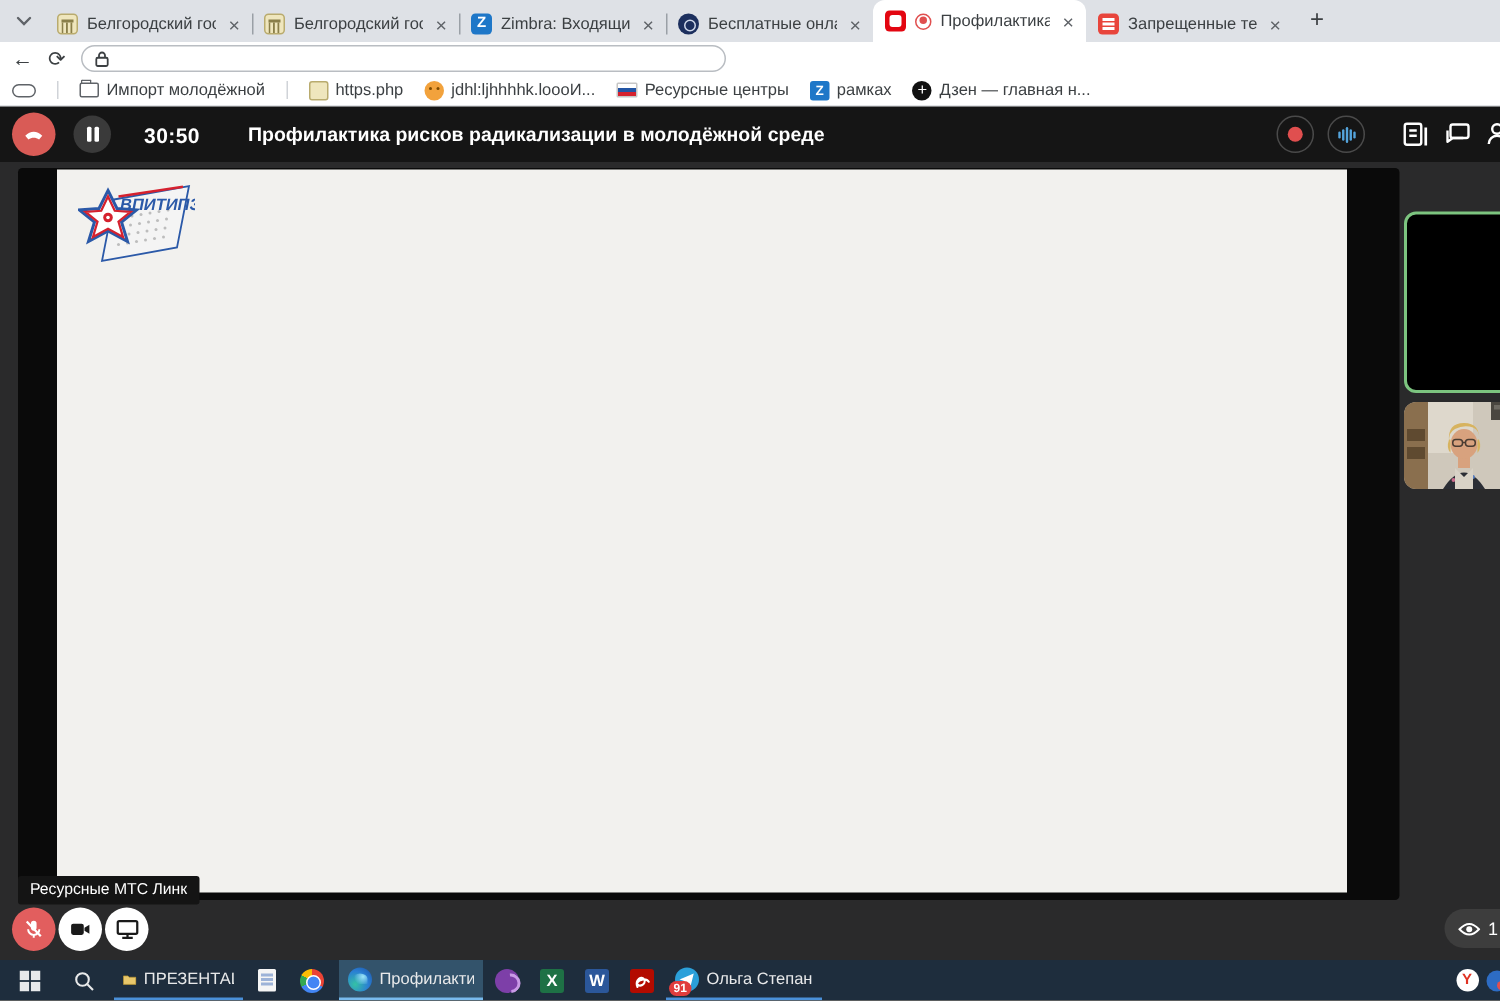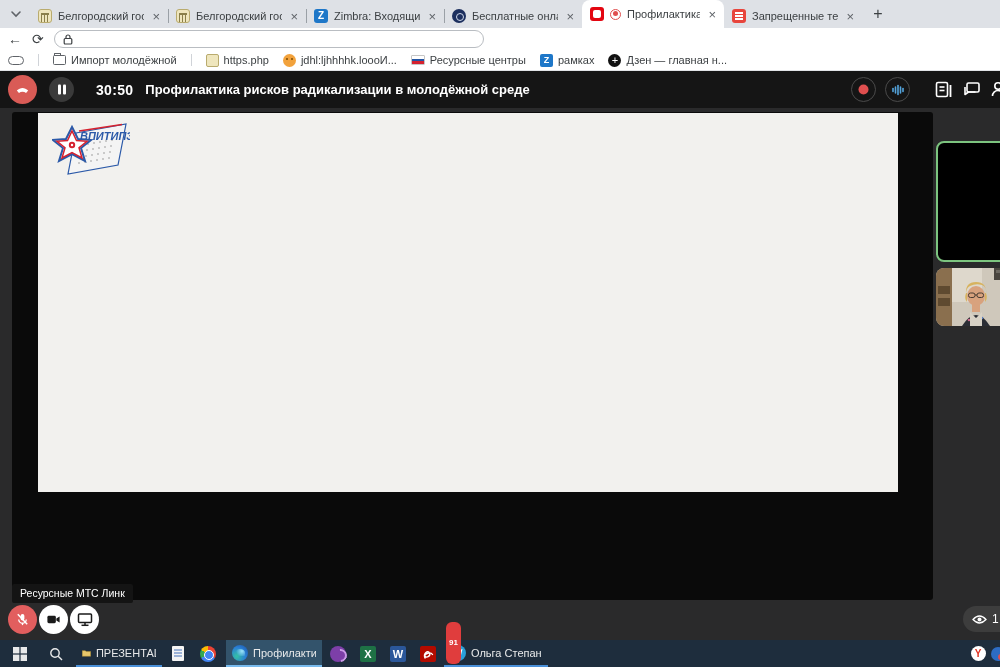--- a/index.html
+++ b/index.html
@@ -52,28 +52,28 @@
   .bi-flag { overflow:hidden; border:1px solid #c6c6c6; background:linear-gradient(#fff 33%, #2355a4 33%, #2355a4 66%, #d5212e 66%); border-radius:1px; width:14px; height:10px; }
   .bi-zimbra { background:#1e77c8; color:#fff; font-size:9px; font-weight:bold; text-align:center; line-height:13px; }
   .bi-dzen { background:#111; border-radius:50%; color:#fff; font-size:11px; line-height:12px; text-align:center; }
 
   
   .confheader { position:absolute; top:71px; left:0; width:1000px; height:37px; background:#151515; display:flex; align-items:center; }
   .circlebtn { border-radius:50%; display:flex; align-items:center; justify-content:center; flex:none; }
   .endcall { width:29px; height:29px; background:#d95b56; margin-left:8px; }
   .pausebtn { width:25px; height:25px; background:#3a3a3a; margin-left:12px; }
   .timer { color:#fff; font-size:14px; font-weight:bold; margin-left:22px; letter-spacing:.3px; }
-  .conftitle { color:#fff; font-size:13px; font-weight:bold; margin-left:12px; flex:1; white-space:nowrap; overflow:hidden; }
+  .conftitle { color:#fff; font-size:13px; font-weight:bold; margin-left:32px; flex:1; white-space:nowrap; overflow:hidden; }
   .ringbtn { width:25px; height:25px; border:1.5px solid #4a4a4a; border-radius:50%; display:flex; align-items:center; justify-content:center; flex:none; }
   .hdr-right { display:flex; align-items:center; gap:9px; margin-right:0; }
 
   
   .confbody { position:absolute; top:108px; left:0; width:1000px; height:532px; background:#2a2a2b; overflow:hidden; }
   .stage { position:absolute; left:12px; top:4px; width:921px; height:488px; background:#0a0a0a; border-radius:3px; }
-  .slide { position:absolute; left:38px; top:5px; width:860px; height:379px; background:#f2f1ee; overflow:hidden; }
+  .slide { position:absolute; left:38px; top:5px; width:860px; height:482px; background:#f2f1ee; overflow:hidden; }
   .slide-title { position:absolute; left:0; right:0; top:197px; text-align:center; font-family:"Liberation Serif", serif; font-size:30px; line-height:38px; color:#3f3e3e; }
   .tile { position:absolute; left:936px; width:80px; border-radius:8px; background:#000; overflow:hidden; }
   .tile1 { top:33px; height:121px; border:2px solid #7cc47f; }
   .tile2 { top:160px; height:58px; }
   .tooltip { position:absolute; left:12px; top:476px; background:#141414; color:#fff; font-size:10.5px; padding:3px 8px 4px; border-radius:2px; white-space:nowrap; z-index:5; }
   .controls { position:absolute; left:8px; top:497px; display:flex; gap:2px; }
   .ctrlbtn { width:29px; height:29px; border-radius:50%; display:flex; align-items:center; justify-content:center; }
   .ctrl-red { background:#e25e5e; }
   .ctrl-white { background:#ffffff; }
   .eyepill { position:absolute; left:963px; top:498px; width:50px; height:26px; background:#3d3d3d; border-radius:13px; display:flex; align-items:center; gap:5px; padding-left:9px; color:#fff; font-size:12px; }
@@ -90,21 +90,21 @@
   .ti-chrome { border-radius:50%; background:conic-gradient(#ea4335 0 120deg, #4285f4 120deg 240deg, #34a853 240deg 300deg, #fbbc05 300deg 360deg); }
   .ti-chrome::after { content:""; position:absolute; left:4px; top:4px; width:8px; height:8px; background:#4285f4; border:1.5px solid #fff; border-radius:50%; }
   .ti-edge { border-radius:50%; background:radial-gradient(circle at 30% 70%, #35c1a5, #2a7fd4 55%, #1b4ea0); }
   .ti-edge::after { content:""; position:absolute; left:3px; top:4px; width:10px; height:7px; border-radius:50% 50% 0 50%; background:radial-gradient(circle at 70% 30%, #9be5f9, transparent 70%); }
   .ti-purple { border-radius:50%; background:#7d3fa8; }
   .ti-purple::after { content:""; position:absolute; left:4px; top:3px; width:9px; height:9px; border-radius:50%; border:2px solid #c99ae6; border-left-color:transparent; border-bottom-color:transparent; transform:rotate(40deg); }
   .ti-excel { background:#1e7145; color:#fff; font-size:11px; font-weight:bold; text-align:center; line-height:16px; border-radius:2px; }
   .ti-word { background:#2b579a; color:#fff; font-size:11px; font-weight:bold; text-align:center; line-height:16px; border-radius:2px; }
   .ti-pdf { background:#b30b00; border-radius:2px; }
   .ti-tg { background:#2ba0da; border-radius:50%; }
-  .badge { position:absolute; left:-4px; bottom:-3px; background:#e03d3d; color:#fff; font-size:8px; line-height:10px; padding:16px 3px; border-radius:6px; font-weight:bold; }
+  .badge { position:absolute; left:-4px; bottom:-3px; background:#e03d3d; color:#fff; font-size:8px; line-height:10px; padding:0 3px; border-radius:6px; font-weight:bold; }
   .tray-y { width:15px; height:15px; border-radius:50%; background:#fff; color:#e03222; font-weight:bold; font-size:10px; text-align:center; line-height:15px; }
   .tray-part { width:14px; height:14px; border-radius:50%; background:#2d6cc4; position:relative; }
   .tray-part::after { content:""; position:absolute; right:1px; bottom:1px; width:6px; height:6px; border-radius:50%; background:#e04f4f; }
 </style>
 </head>
 <body>
 
 <div id="root">
 
   <div class="tabstrip">

